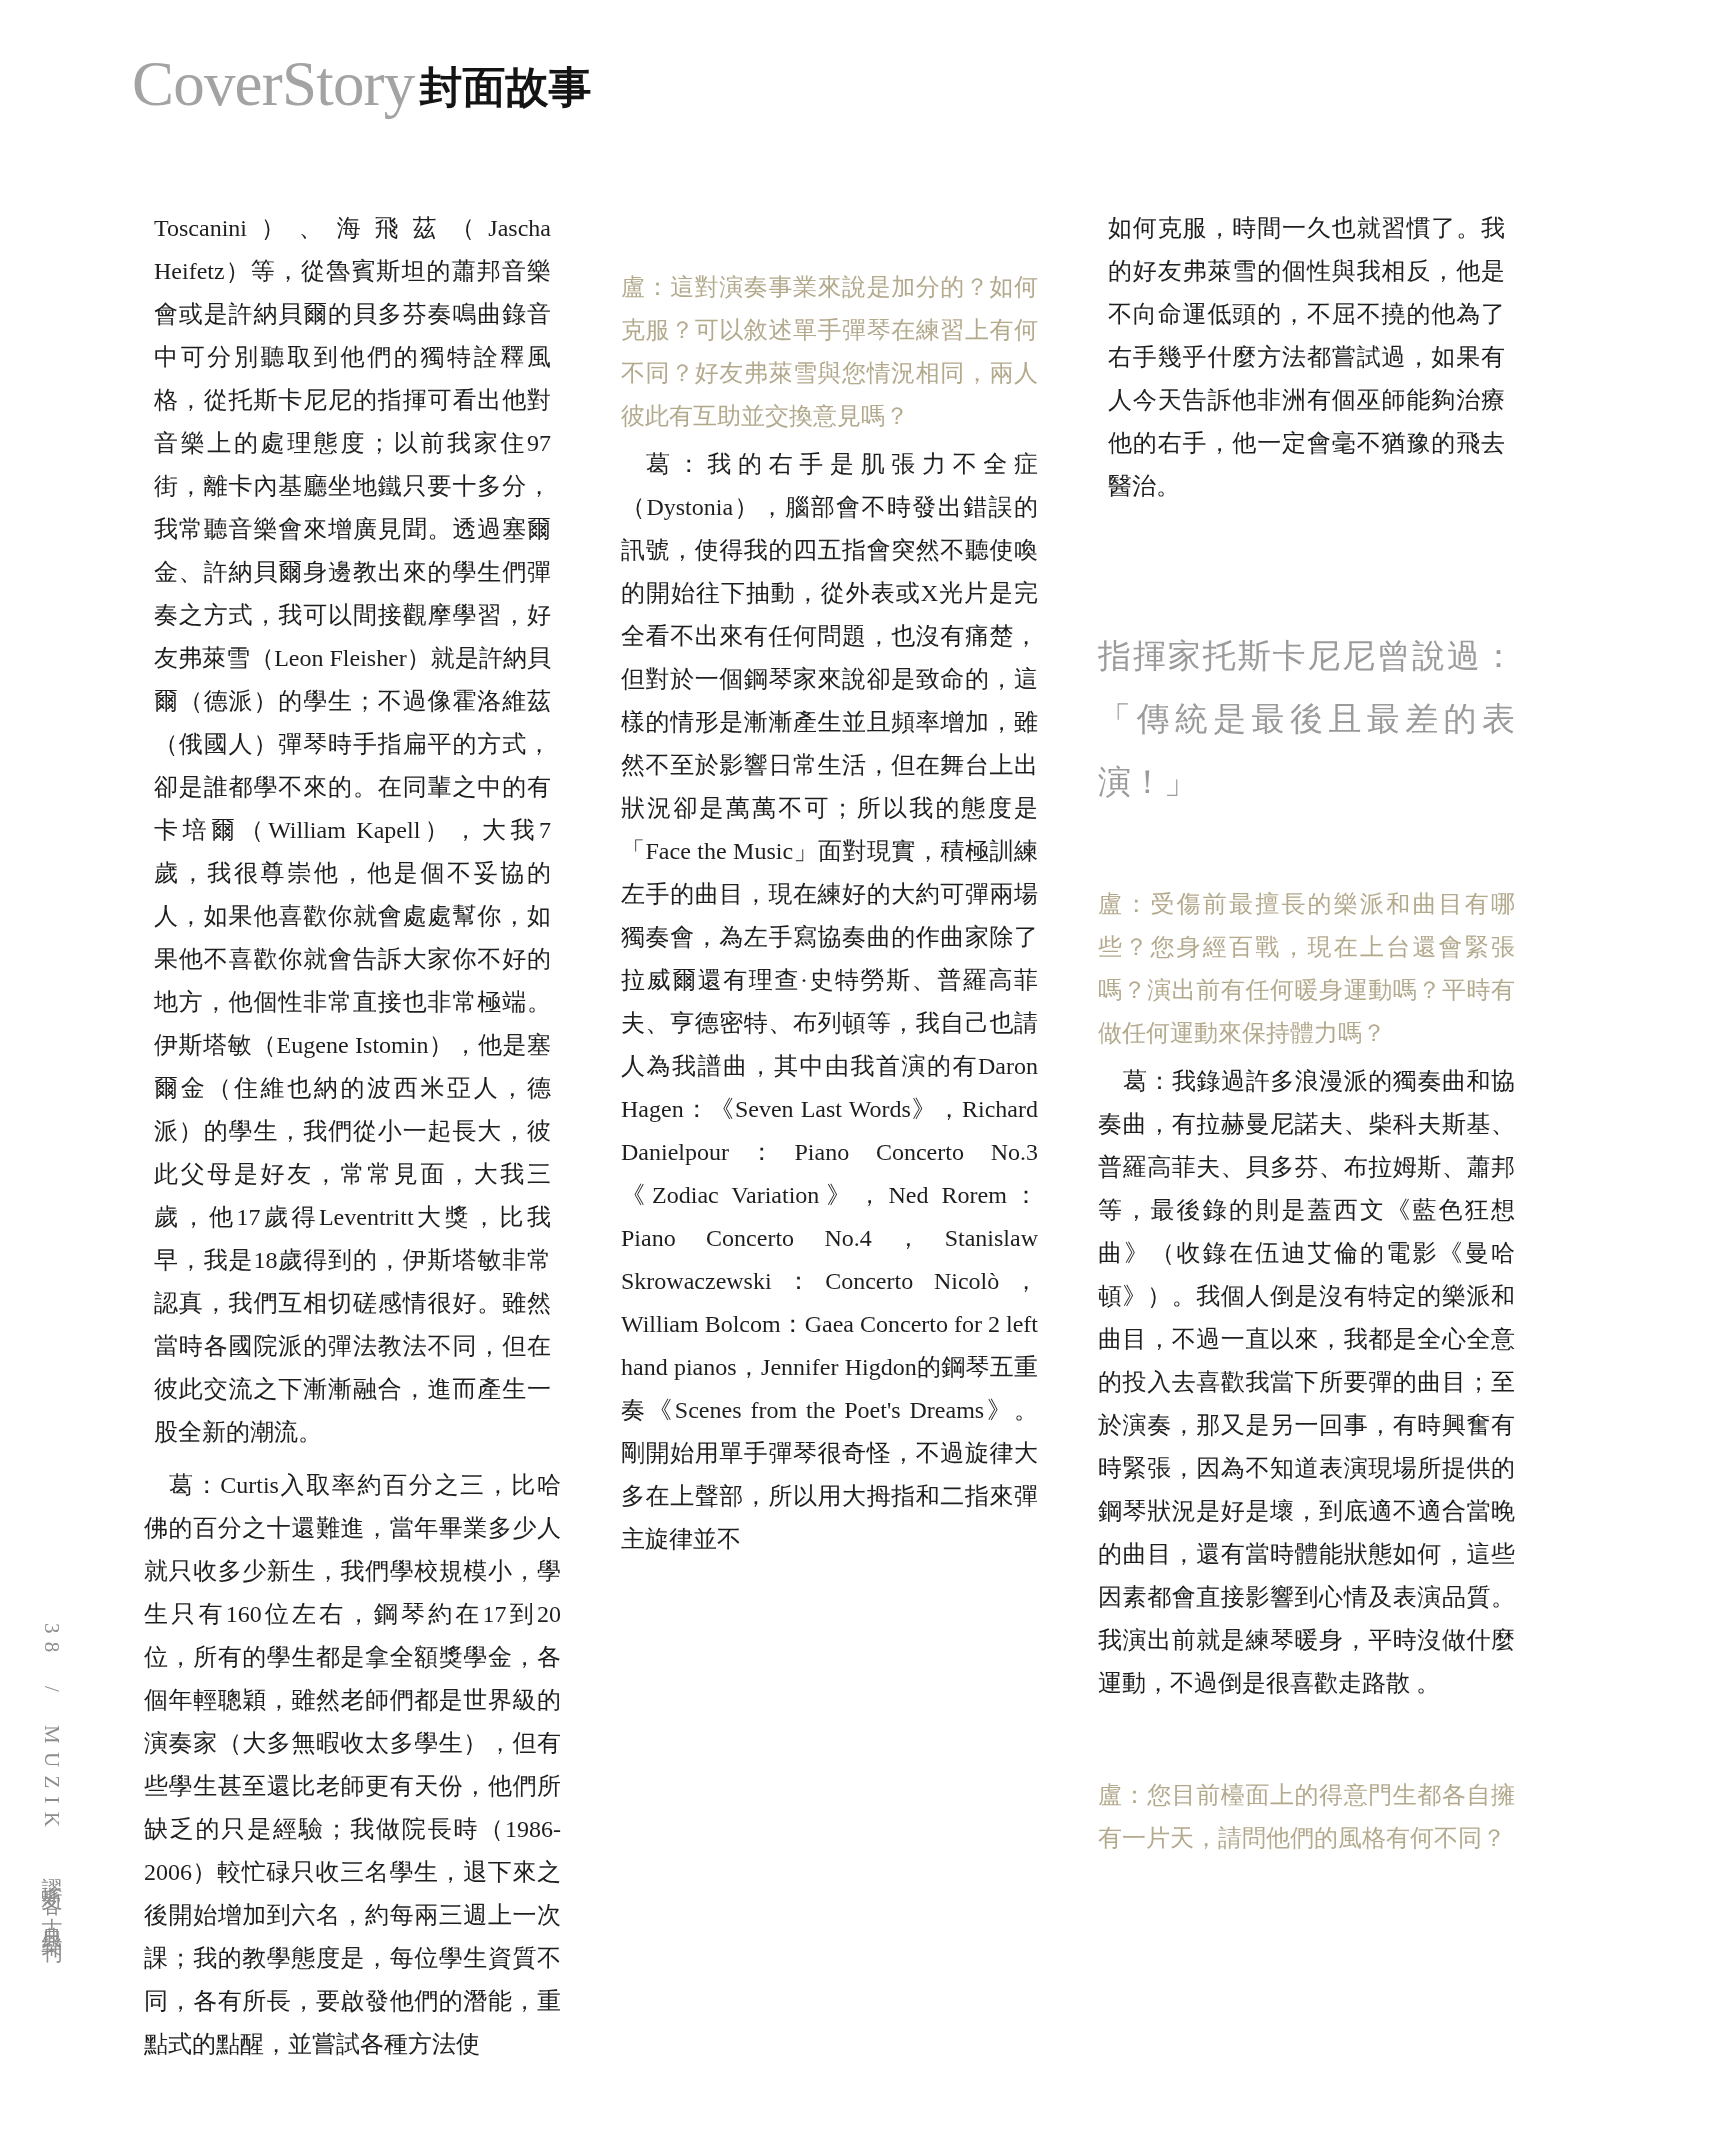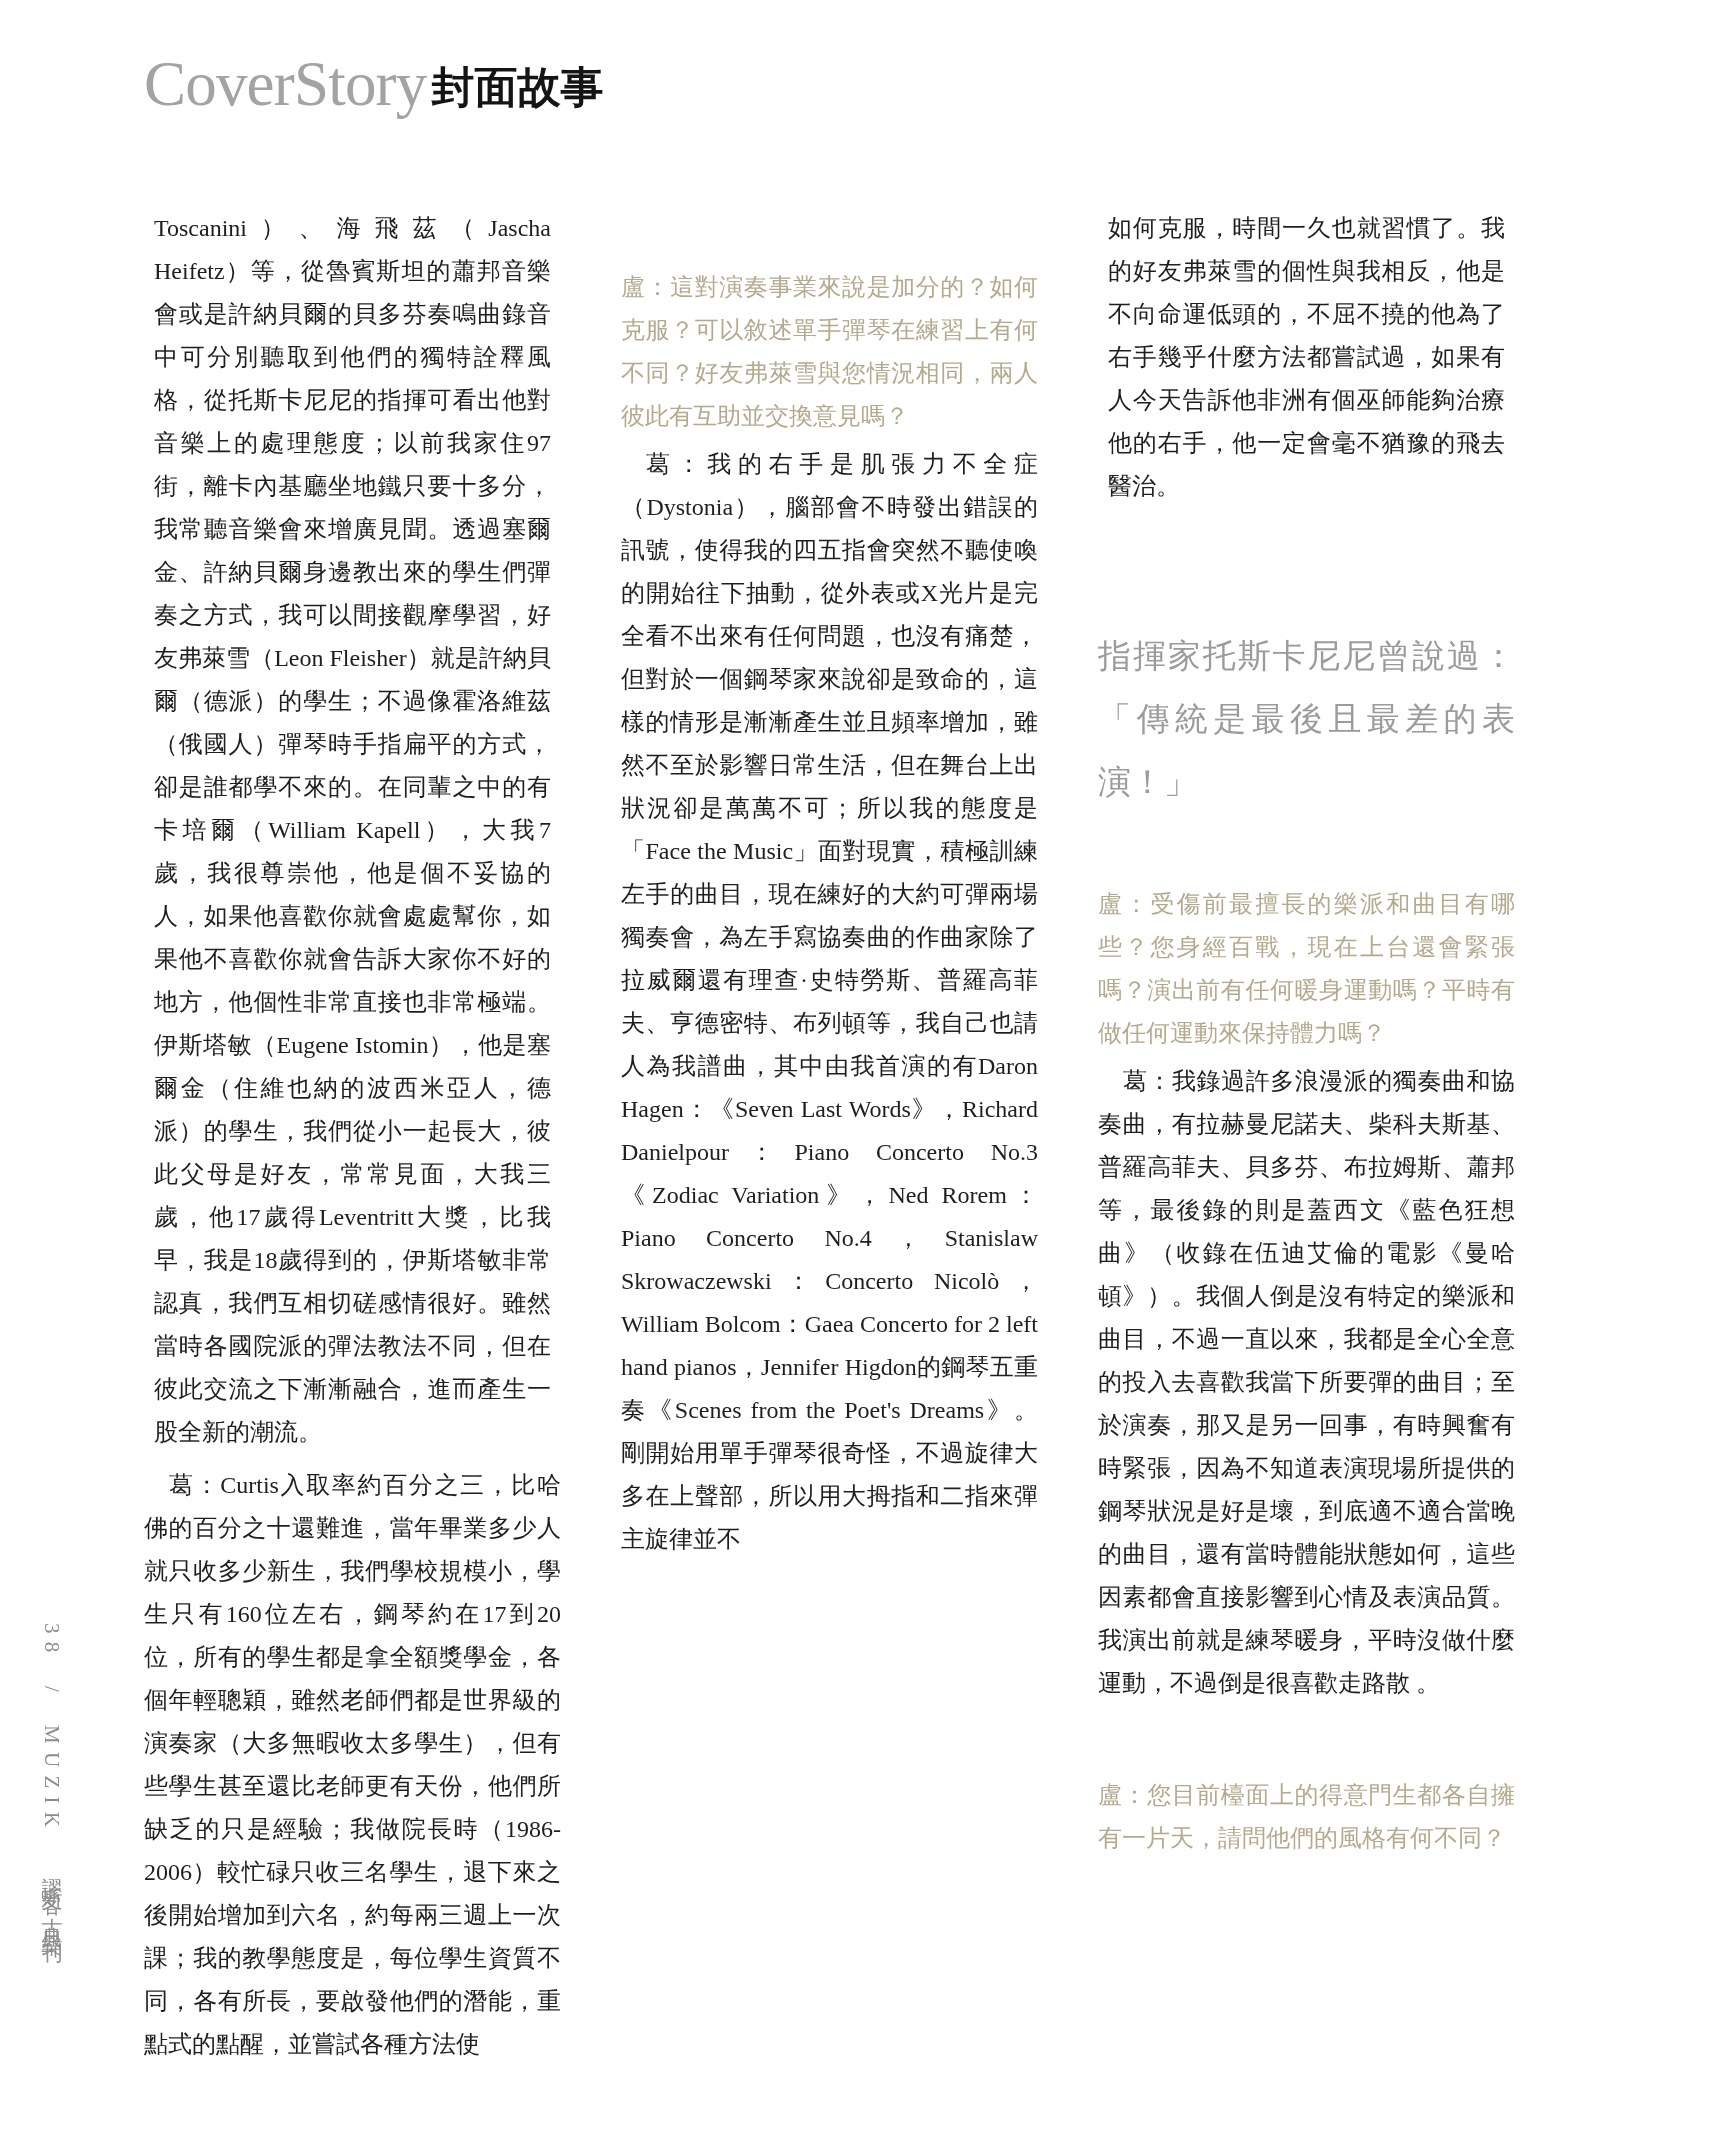--- a/index.html
+++ b/index.html
@@ -4,21 +4,21 @@
 <style>
   html,body{margin:0;padding:0;background:#ffffff;}
   body{
     width:1733px;height:2137px;position:relative;overflow:hidden;
     font-family:"Liberation Serif","DejaVu Serif",serif;
     -webkit-font-smoothing:antialiased;
   }
   .page{position:absolute;inset:0;background:#ffffff;}
 
   
-  .header{position:absolute;left:144px;top:48px;white-space:nowrap;}
+  .header{position:absolute;left:132px;top:48px;white-space:nowrap;}
   .header .en{
     font-size:63px;color:#a3a3a3;letter-spacing:-0.8px;
     font-family:"Liberation Serif","DejaVu Serif",serif;
   }
   .header .cn{
     font-size:43px;color:#141414;margin-left:5px;position:relative;top:-3.3px;
     font-weight:600;
   }
 
   

